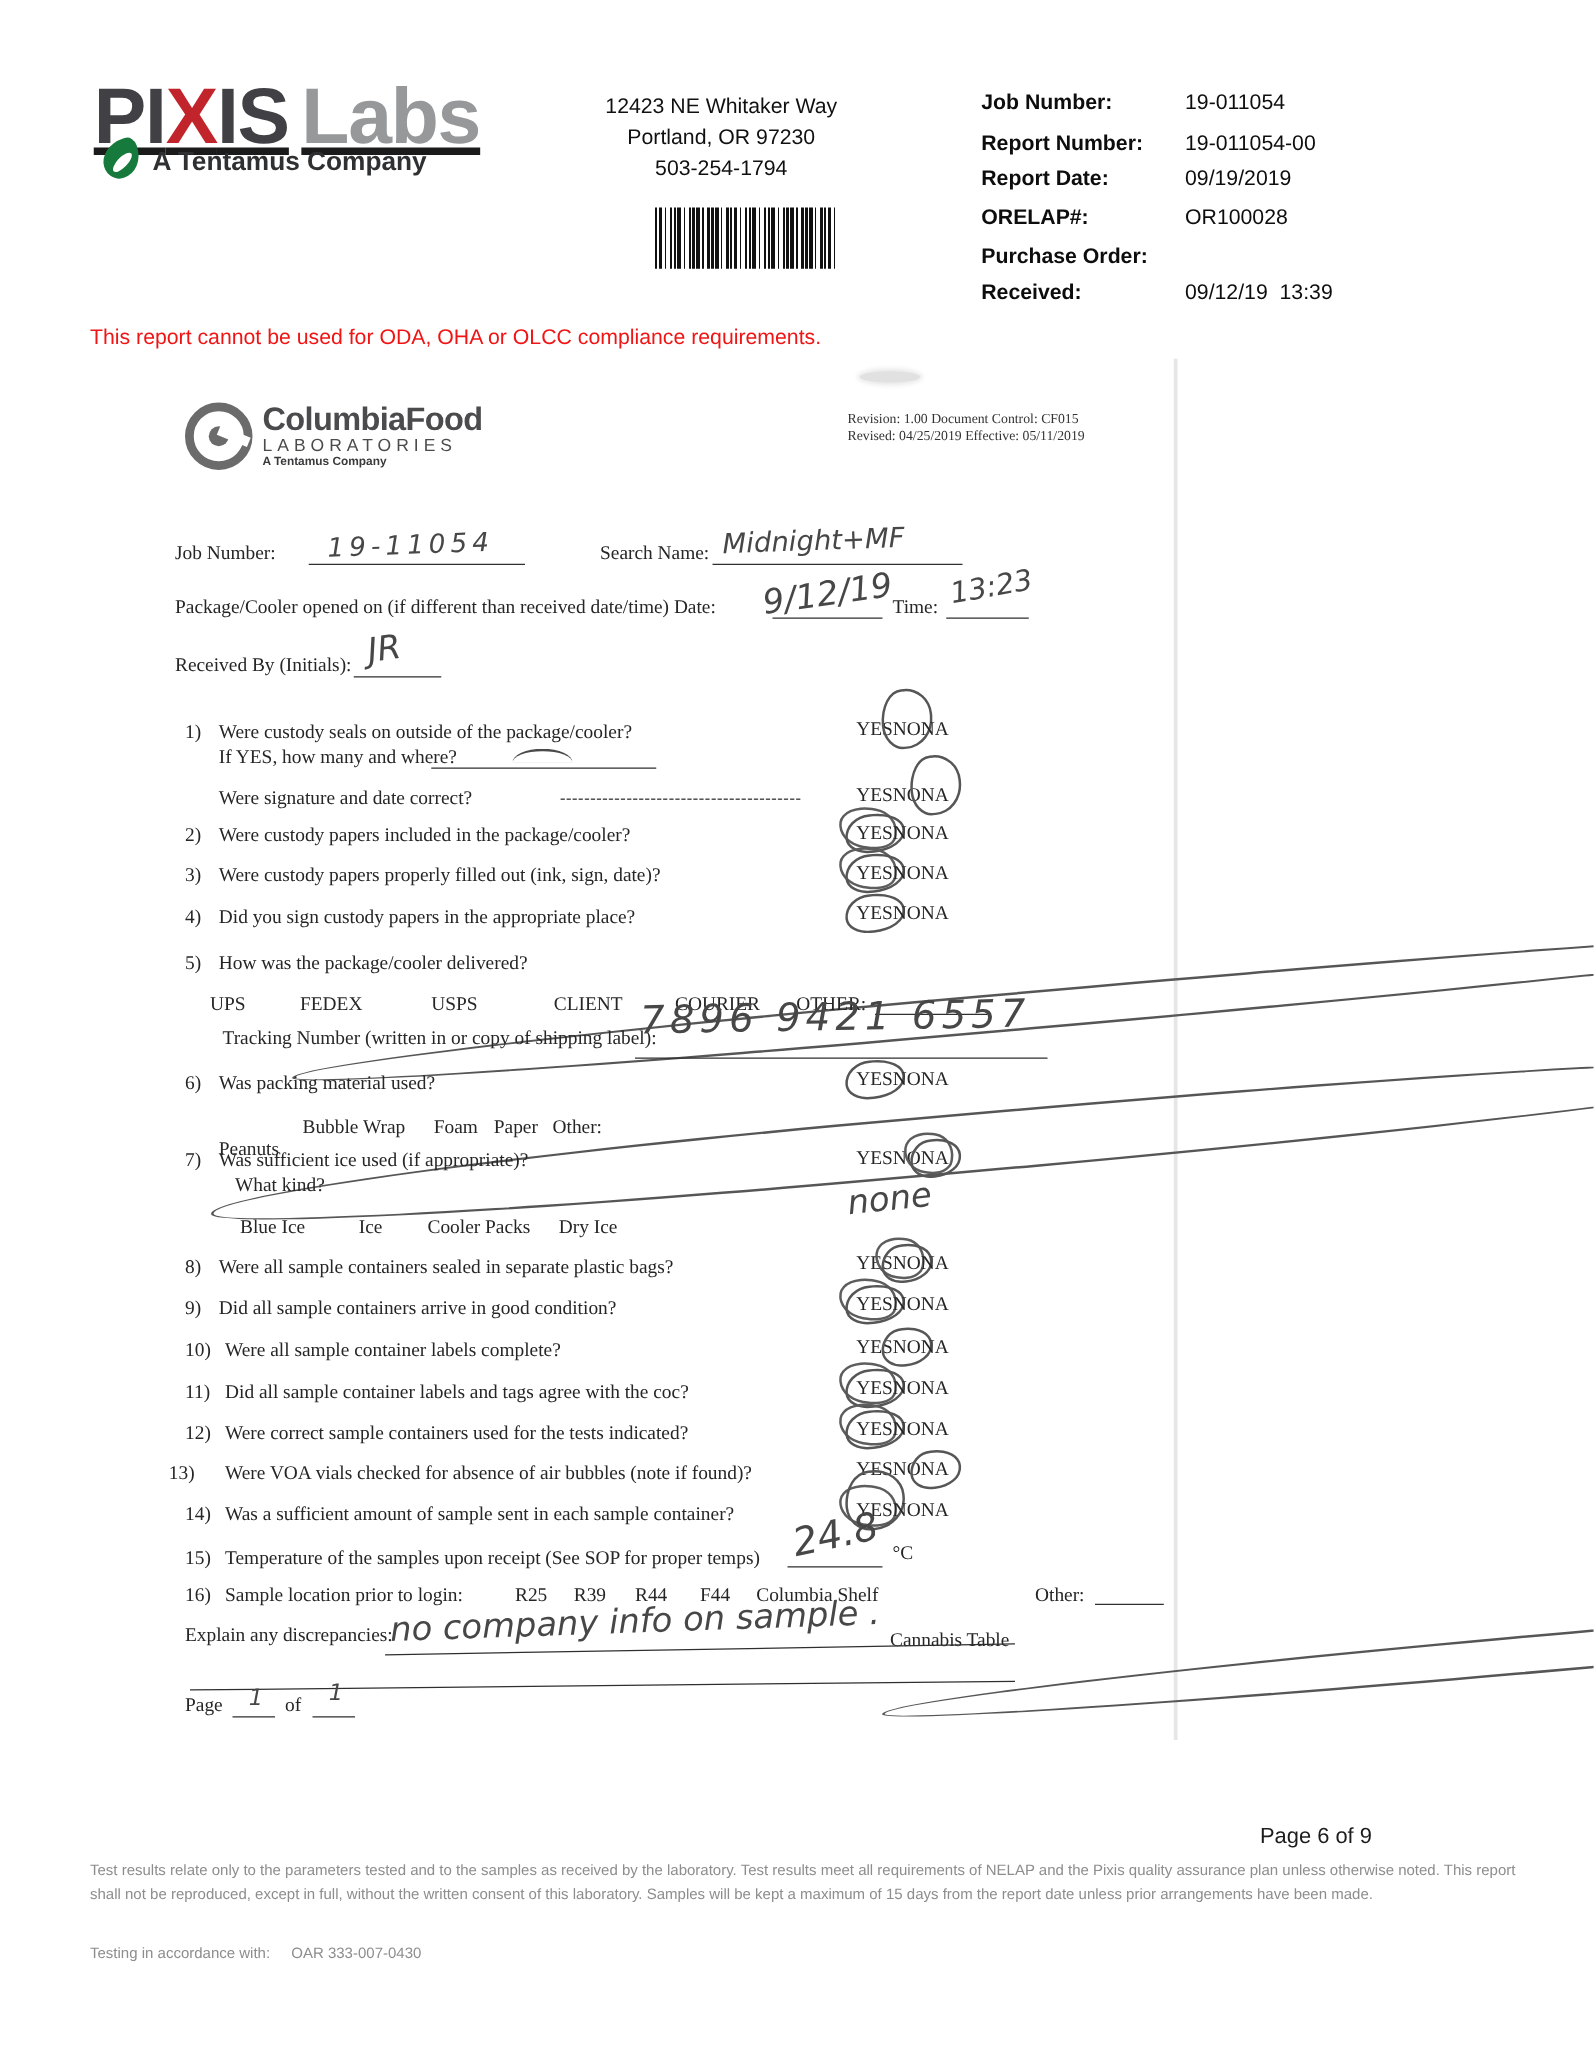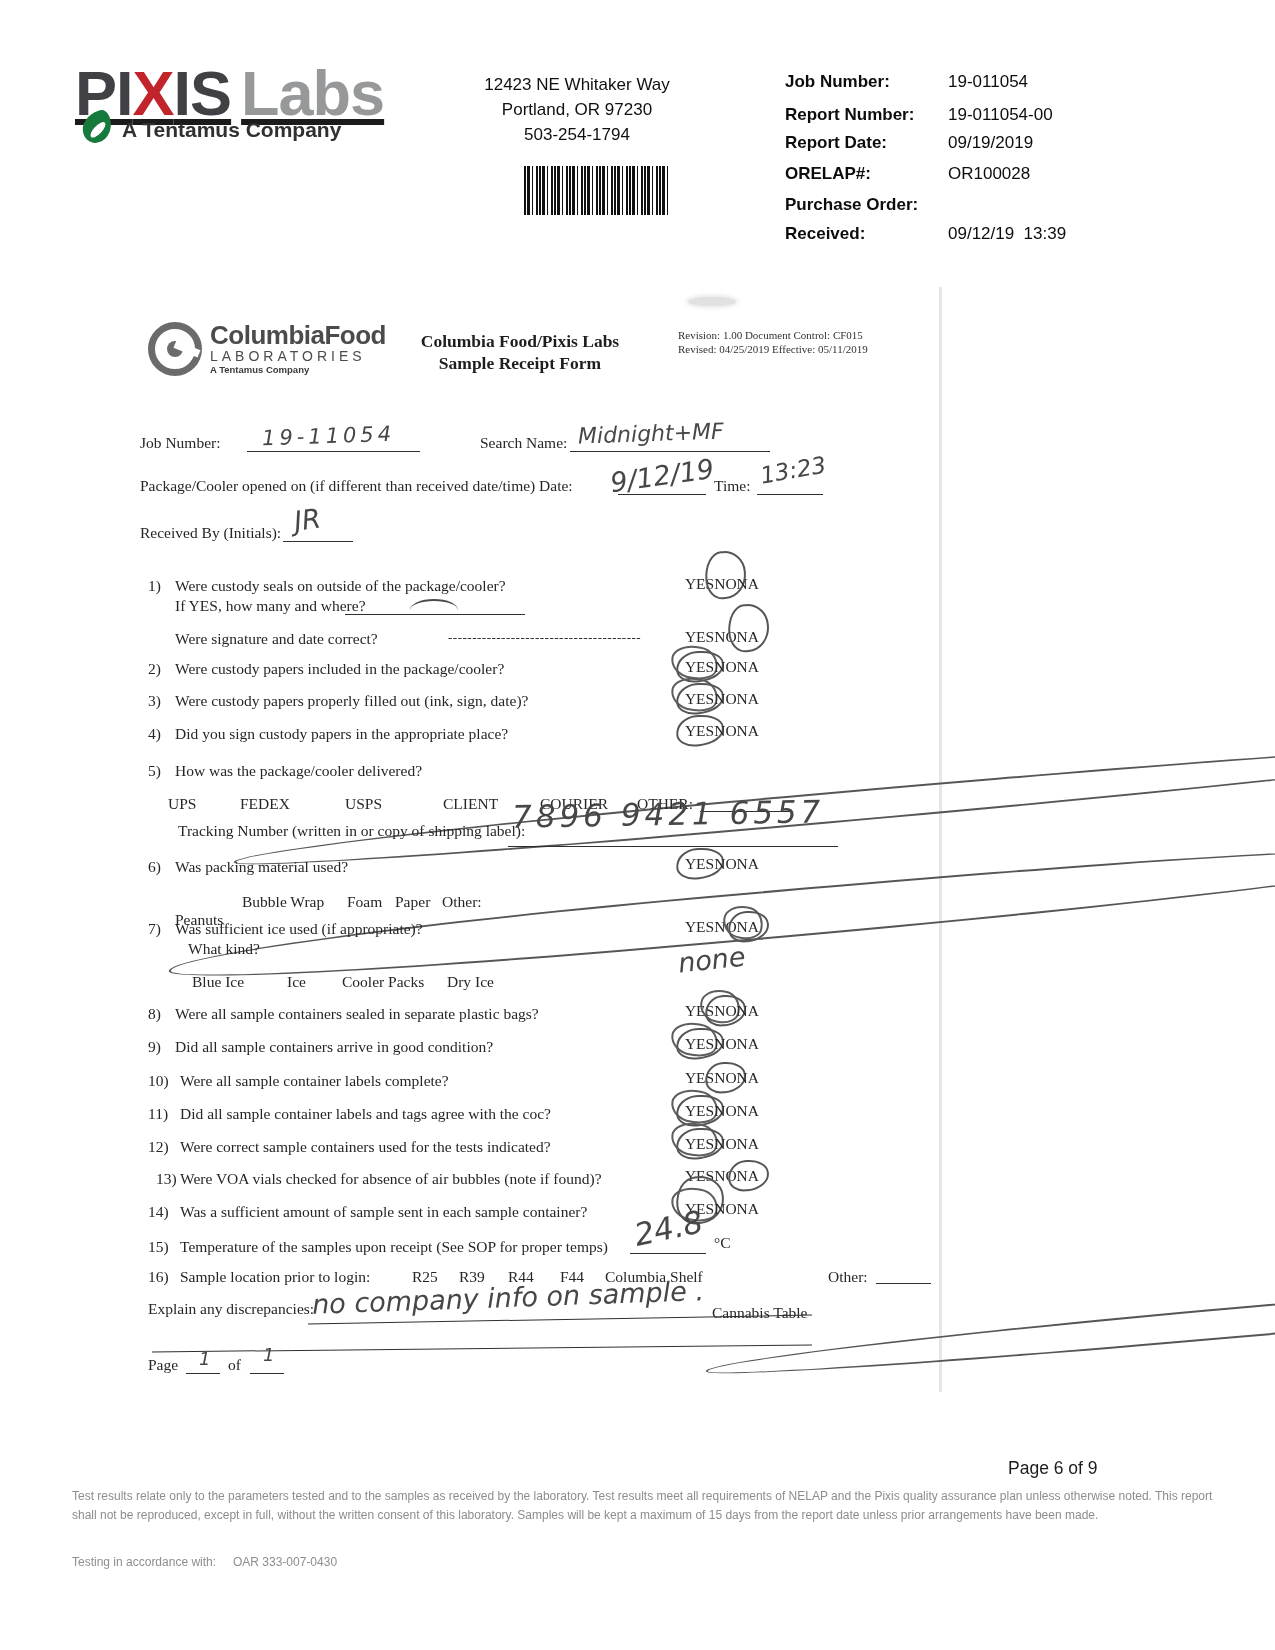--- a/index.html
+++ b/index.html
@@ -67,33 +67,30 @@
   <div class="L mvalue" style="left:948px;top:105px;">19-011054-00</div>
   <div class="L mlabel" style="left:785px;top:133px;">Report Date:</div>
   <div class="L mvalue" style="left:948px;top:133px;">09/19/2019</div>
   <div class="L mlabel" style="left:785px;top:164px;">ORELAP#:</div>
   <div class="L mvalue" style="left:948px;top:164px;">OR100028</div>
   <div class="L mlabel" style="left:785px;top:195px;">Purchase Order:</div>
   <div class="L mvalue" style="left:948px;top:195px;"></div>
   <div class="L mlabel" style="left:785px;top:224px;">Received:</div>
   <div class="L mvalue" style="left:948px;top:224px;">09/12/19  13:39</div>
 
+  <div class="L red" style="left:72px;top:260px;">This report cannot be used for ODA, OHA or OLCC compliance requirements.</div>
 
   <div class="L scanline" style="left:939px;top:287px;height:1105px;"></div>
   <div class="L smudge" style="left:688px;top:297px;"></div>
 
   <div class="L cfring" style="left:148px;top:322px;"></div>
   <div class="L" style="left:210px;top:322px;">
     <div class="cfname">ColumbiaFood</div>
     <div class="cfsub">LABORATORIES</div>
     <div class="cftag">A Tentamus Company</div>
-  </div>
-  <div class="L ftitle" style="left:410px;top:330px;width:220px;">
-    <div>Columbia Food/Pixis Labs</div>
-    <div>Sample Receipt Form</div>
   </div>
   <div class="L rev" style="left:678px;top:328px;">
     <div>Revision: 1.00 Document Control: CF015</div>
     <div>Revised: 04/25/2019 Effective: 05/11/2019</div>
   </div>
 
   <div class="L serif f15" style="left:140px;top:434px;">Job Number:</div>
   <div class="L blank" style="left:247px;top:450px;width:173px;"></div>
   <div class="L hw" style="left:262px;top:424px;font-size:21px;letter-spacing:4px;transform:rotate(-2deg);">19-11054</div>
   <div class="L serif f15" style="left:480px;top:434px;">Search Name:</div>
@@ -228,21 +225,21 @@
   </div>
 
   <div class="L serif f15" style="left:148px;top:1138px;">12)</div>
   <div class="L serif f15" style="left:180px;top:1138px;">Were correct sample containers used for the tests indicated?</div>
   <div class="L optrow" style="left:633px;top:1135px;">
     <span class="opt c c2">YES</span>
     <span class="opt">NO</span>
     <span class="opt">NA</span>
   </div>
 
-  <div class="L serif f15" style="left:156px;top:1170px;">13)</div>
+  <div class="L serif f15" style="left:135px;top:1170px;">13)</div>
   <div class="L serif f15" style="left:180px;top:1170px;">Were VOA vials checked for absence of air bubbles (note if found)?</div>
   <div class="L optrow" style="left:633px;top:1167px;">
     <span class="opt">YES</span>
     <span class="opt">NO</span>
     <span class="opt c">NA</span>
   </div>
 
   <div class="L serif f15" style="left:148px;top:1203px;">14)</div>
   <div class="L serif f15" style="left:180px;top:1203px;">Was a sufficient amount of sample sent in each sample container?</div>
   <div class="L optrow" style="left:633px;top:1200px;">

